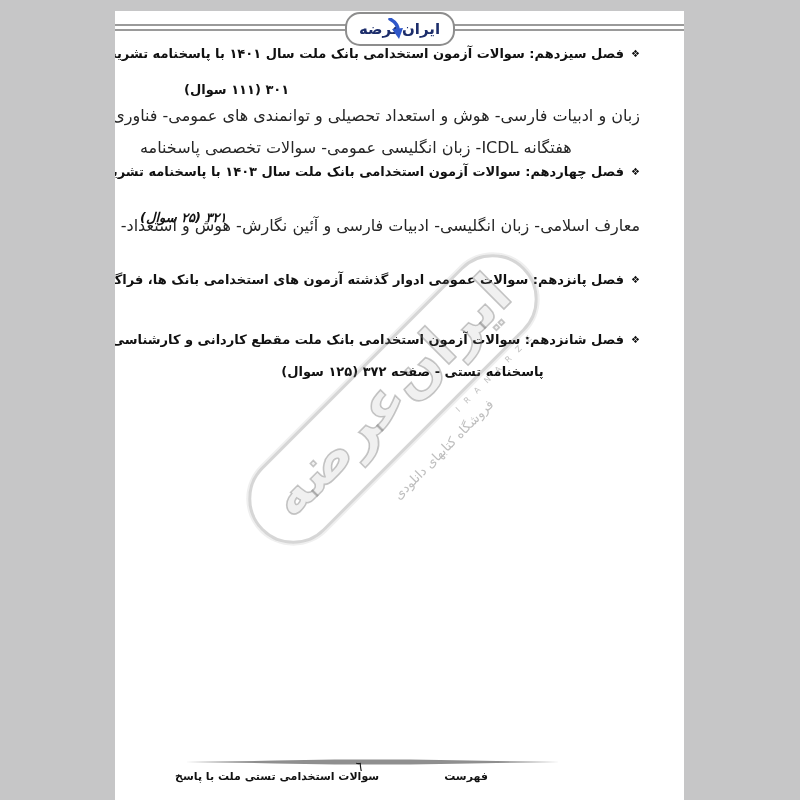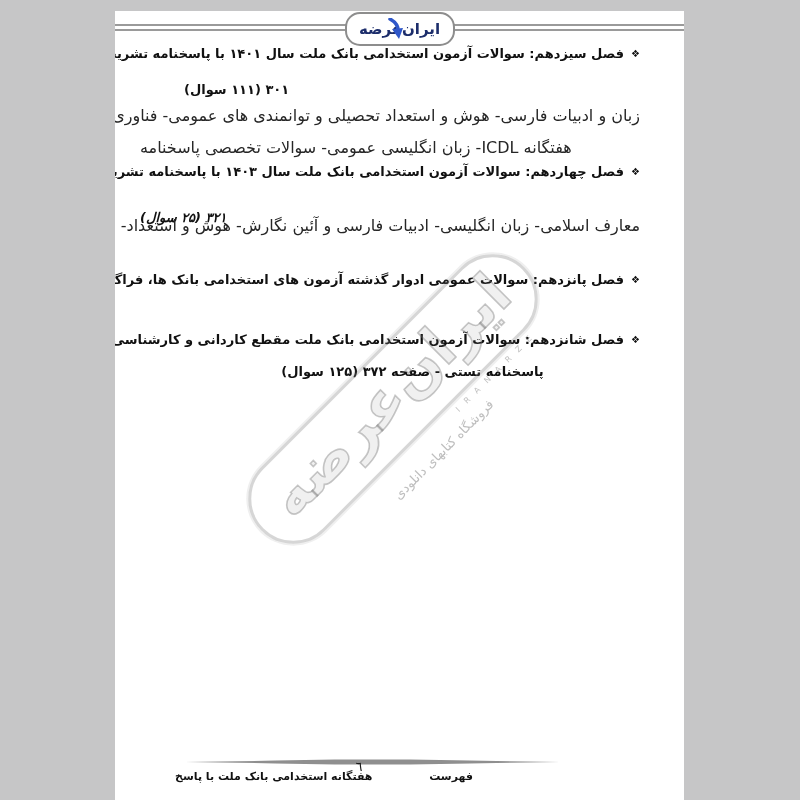--- a/index.html
+++ b/index.html
@@ -135,21 +135,21 @@
   .footer-label{
     position:absolute;
     top:759px;
     direction:rtl;
     font-weight:bold;
     font-size:11px;
     color:#111;
     white-space:nowrap;
   }
   .footer-label.left{left:60px;}
-  .footer-label.right{right:211px;}
+  .footer-label.right{right:196px;}
 </style>
 </head>
 <body>
 
 <div class="canvas">
   <div class="page">
 
     <div class="header-rule"></div>
     <div class="logo-pill">
       <span class="logo-text">ایران‌عرضه</span>
@@ -195,16 +195,16 @@
       <div class="wm-caption">فروشگاه کتابهای دانلودی</div>
     </div>
 
     <div class="footer-rule">
       <svg width="375" height="6" viewBox="0 0 375 6">
         <polygon points="0,3 90,1.6 150,0.6 225,0.6 285,1.6 375,3 285,4.4 225,5.4 150,5.4 90,4.4" fill="#8f8f8f"></polygon>
       </svg>
     </div>
     <div class="page-number">٦</div>
     <div class="footer-label right">فهرست</div>
-    <div class="footer-label left">هفتگانه استخدامی بانک ملت با پاسخ</div>
+    <div class="footer-label left">سوالات استخدامی تستی ملت با پاسخ</div>
 
   </div>
 </div>
 
 </body></html>

